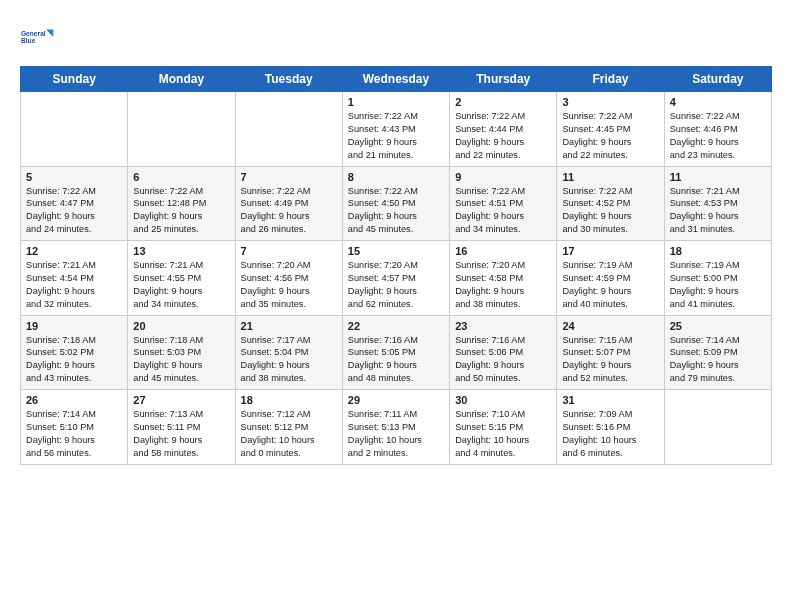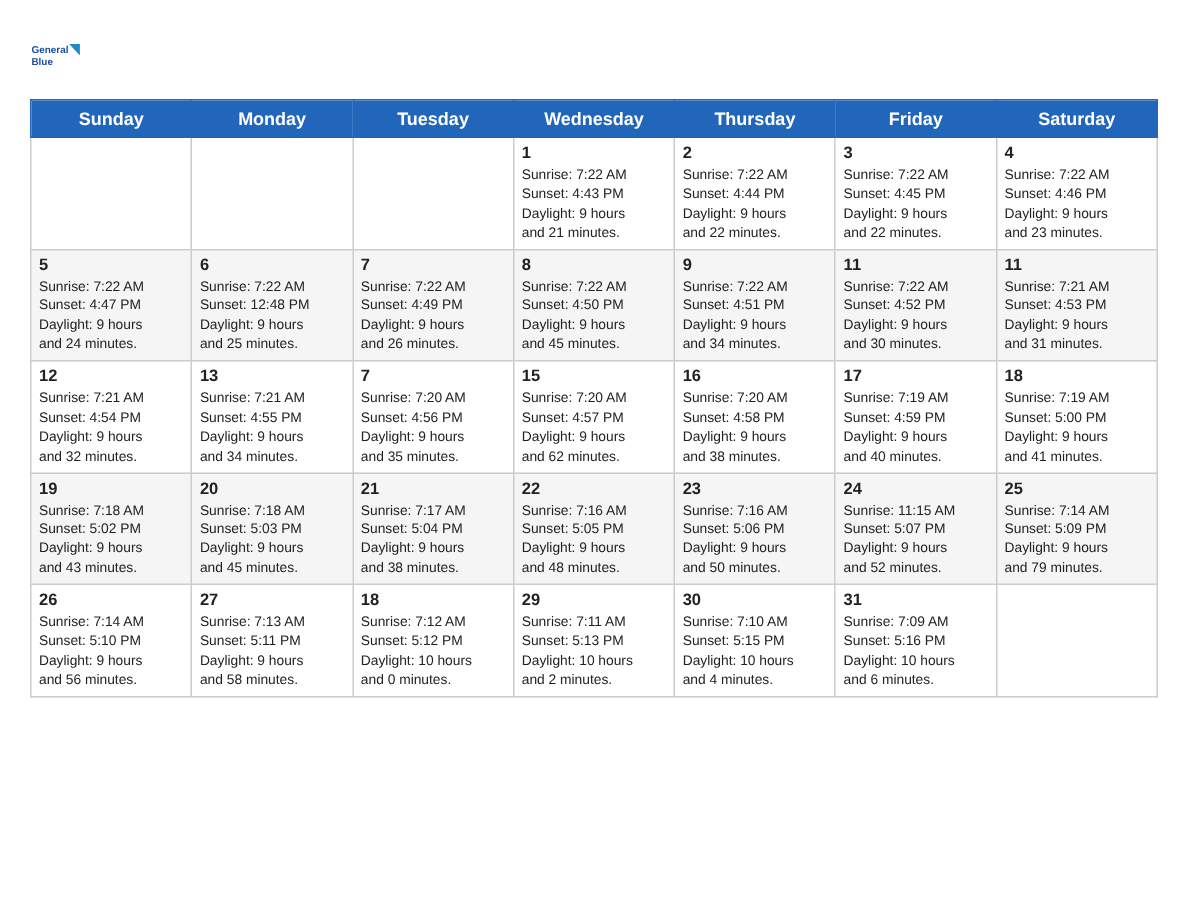--- a/index.html
+++ b/index.html
@@ -285,21 +285,21 @@
           </td>
           <td>
             <span class="day-num">23</span>
             <div class="cell-text">Sunrise: 7:16 AM</div>
             <div class="cell-text">Sunset: 5:06 PM</div>
             <div class="cell-text">Daylight: 9 hours</div>
             <div class="cell-text">and 50 minutes.</div>
           </td>
           <td>
             <span class="day-num">24</span>
-            <div class="cell-text">Sunrise: 11:15 AM</div>
+            <div class="cell-text">Sunrise: 7:15 AM</div>
             <div class="cell-text">Sunset: 5:07 PM</div>
             <div class="cell-text">Daylight: 9 hours</div>
             <div class="cell-text">and 52 minutes.</div>
           </td>
           <td>
             <span class="day-num">25</span>
             <div class="cell-text">Sunrise: 7:14 AM</div>
             <div class="cell-text">Sunset: 5:09 PM</div>
             <div class="cell-text">Daylight: 9 hours</div>
             <div class="cell-text">and 79 minutes.</div>

